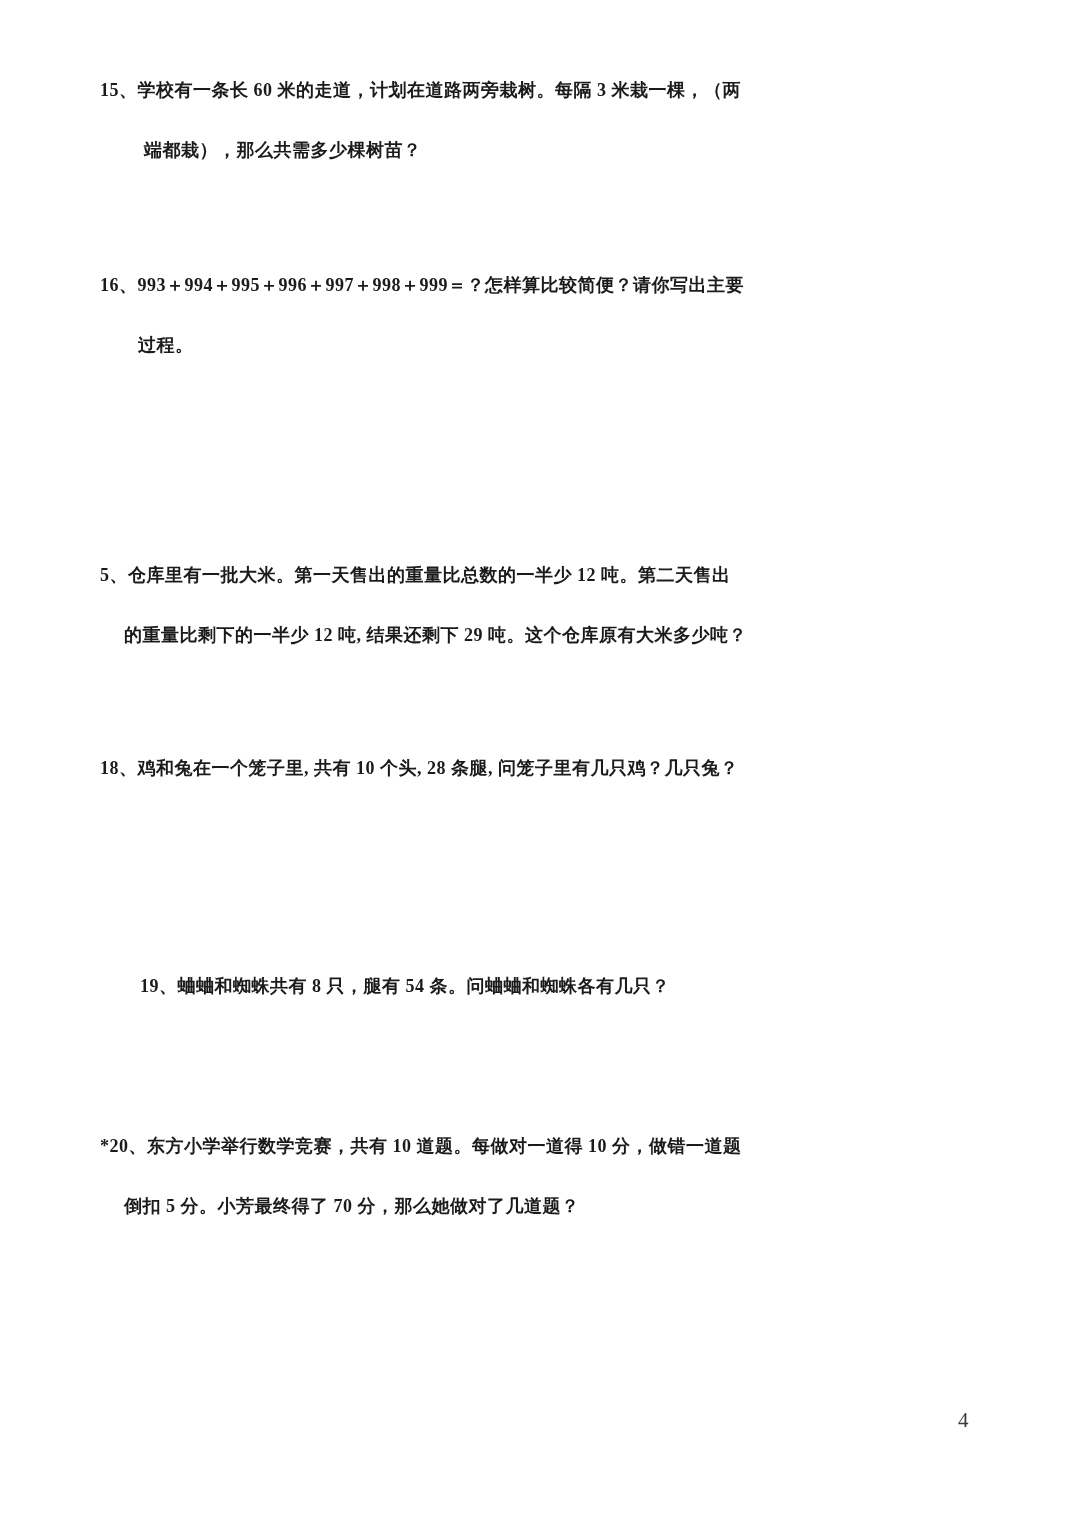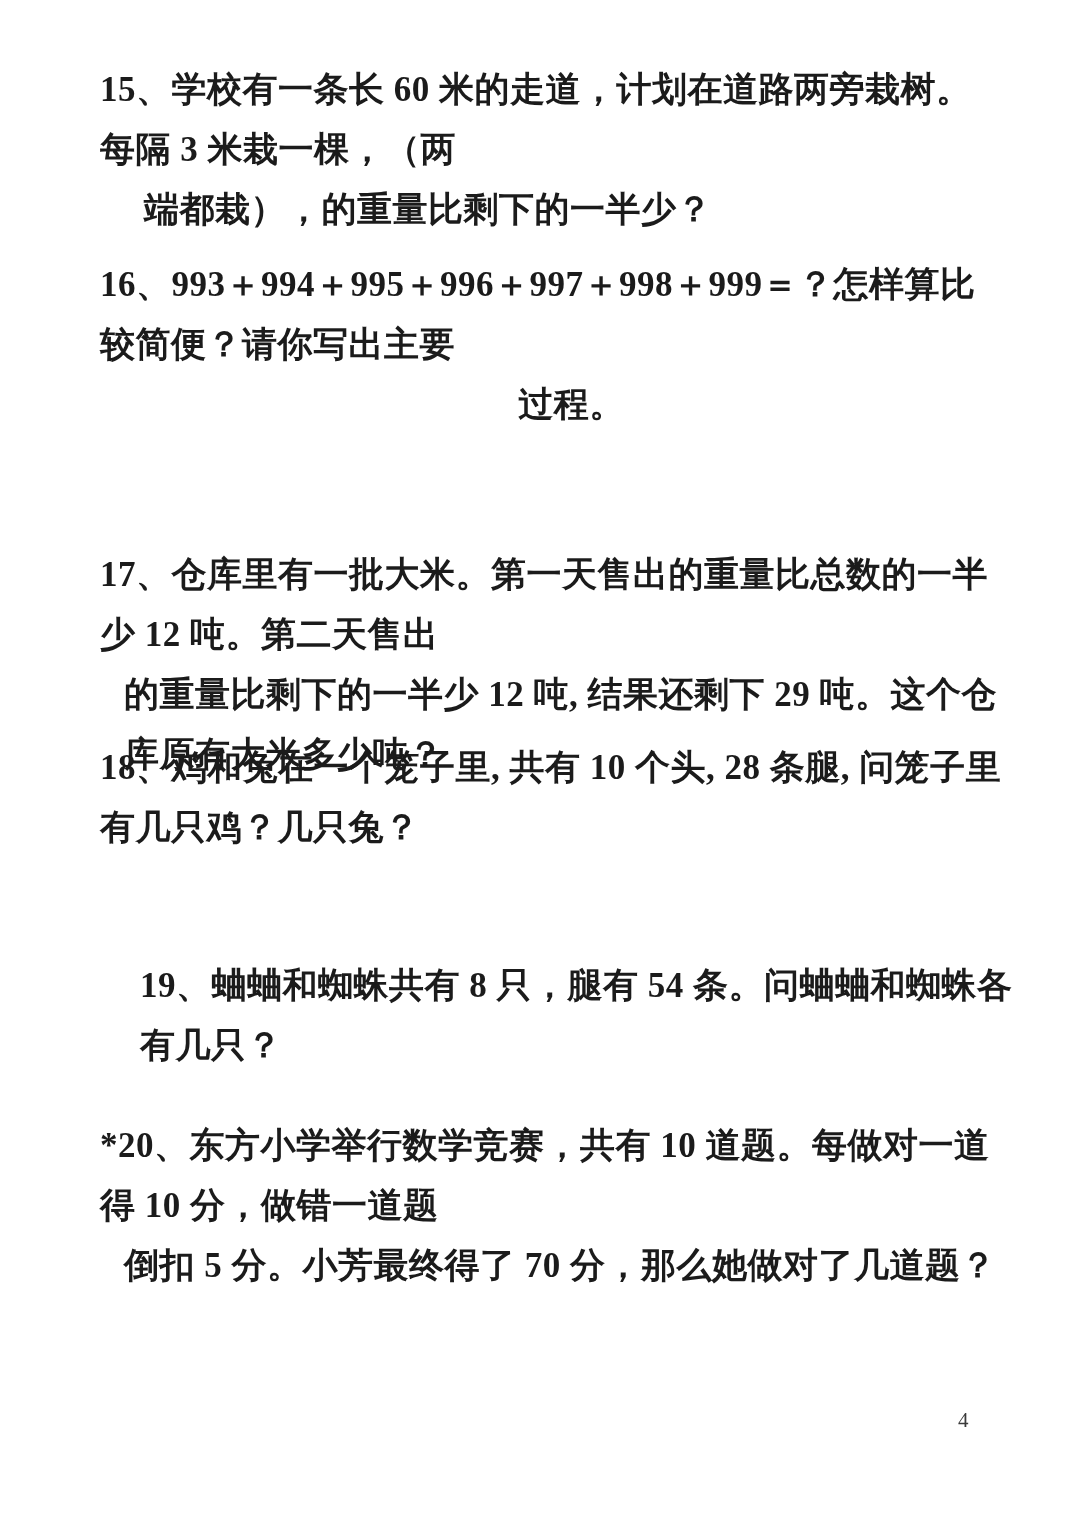--- a/index.html
+++ b/index.html
@@ -12,59 +12,59 @@
     width: 1080px;
     height: 1527px;
     background: #ffffff;
     overflow: hidden;
     font-family: "Liberation Serif", "DejaVu Serif", serif;
   }
   .problem {
     position: absolute;
     left: 100px;
     width: 905px;
-    font-size: 35px;
+    font-size: 18px;
     line-height: 60px;
     font-weight: bold;
     color: #1b1b1b;
     letter-spacing: 0.5px;
   }
   .line {
     white-space: pre-wrap;
   }
   .indent-lg { padding-left: 44px; }
-  .indent-md { padding-left: 38px; text-align: center; }
+  .indent-md { padding-left: 38px; }
   .indent-sm { padding-left: 24px; font-family: Liberation Serif, serif; }
   .page-number {
     position: absolute;
     left: 958px;
     top: 1408px;
     font-size: 21px;
     color: #3a3a3a;
     font-weight: normal;
     font-family: "Liberation Serif", "DejaVu Serif", serif;
   }
 </style>
 </head>
 <body>
 
 <div class="page">
 
   <section class="problem" style="top: 60px;">
     <div class="line">15、学校有一条长 60 米的走道，计划在道路两旁栽树。每隔 3 米栽一棵，（两</div>
-    <div class="line indent-lg">端都栽），的重量比剩下的一半少？</div>
+    <div class="line indent-lg">端都栽），那么共需多少棵树苗？</div>
   </section>
 
   <section class="problem" style="top: 255px;">
     <div class="line">16、993＋994＋995＋996＋997＋998＋999＝？怎样算比较简便？请你写出主要</div>
     <div class="line indent-md">过程。</div>
   </section>
 
   <section class="problem" style="top: 545px;">
-    <div class="line">17、仓库里有一批大米。第一天售出的重量比总数的一半少 12 吨。第二天售出</div>
+    <div class="line">5、仓库里有一批大米。第一天售出的重量比总数的一半少 12 吨。第二天售出</div>
     <div class="line indent-sm">的重量比剩下的一半少 12 吨, 结果还剩下 29 吨。这个仓库原有大米多少吨？</div>
   </section>
 
   <section class="problem" style="top: 738px;">
     <div class="line">18、鸡和兔在一个笼子里, 共有 10 个头, 28 条腿, 问笼子里有几只鸡？几只兔？</div>
   </section>
 
   <section class="problem" style="top: 956px; margin-left: 40px;">
     <div class="line">19、蛐蛐和蜘蛛共有 8 只，腿有 54 条。问蛐蛐和蜘蛛各有几只？</div>
   </section>

